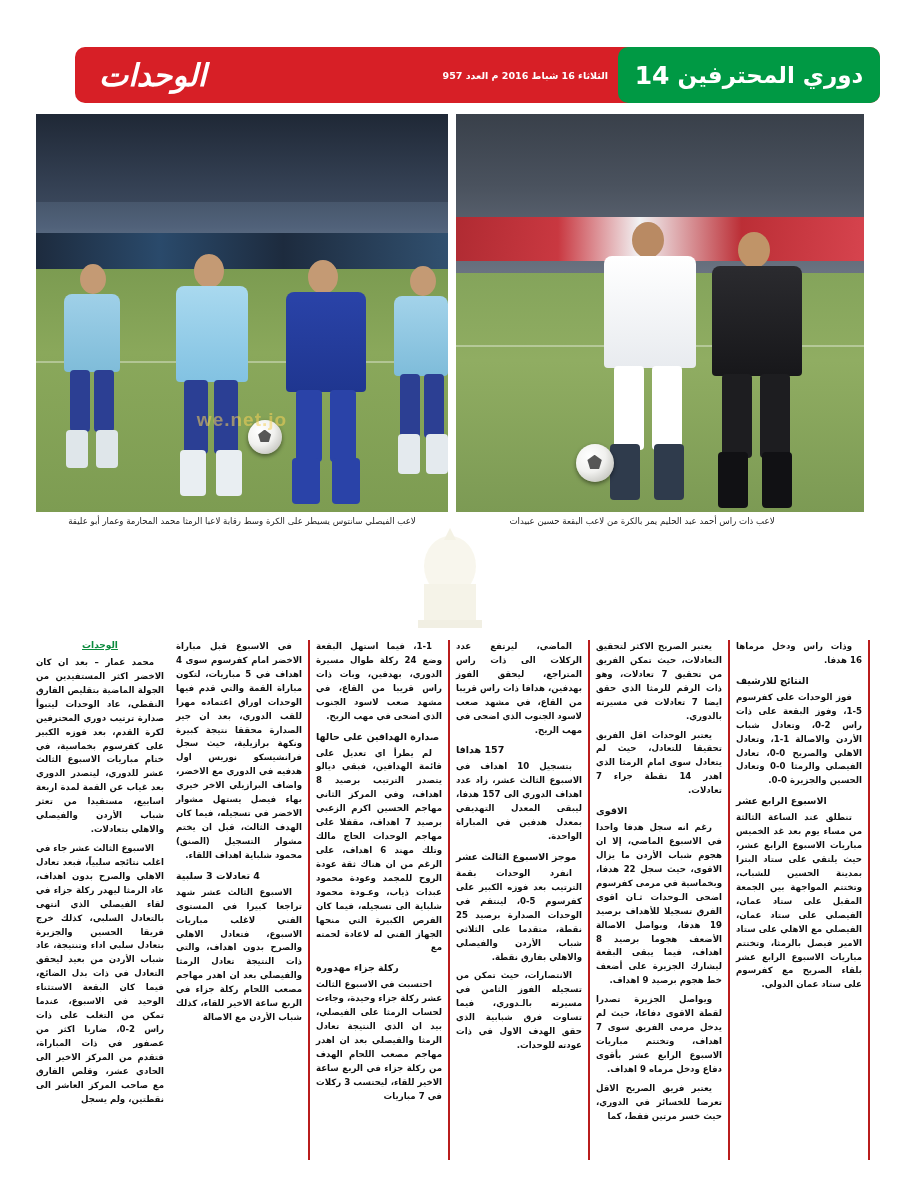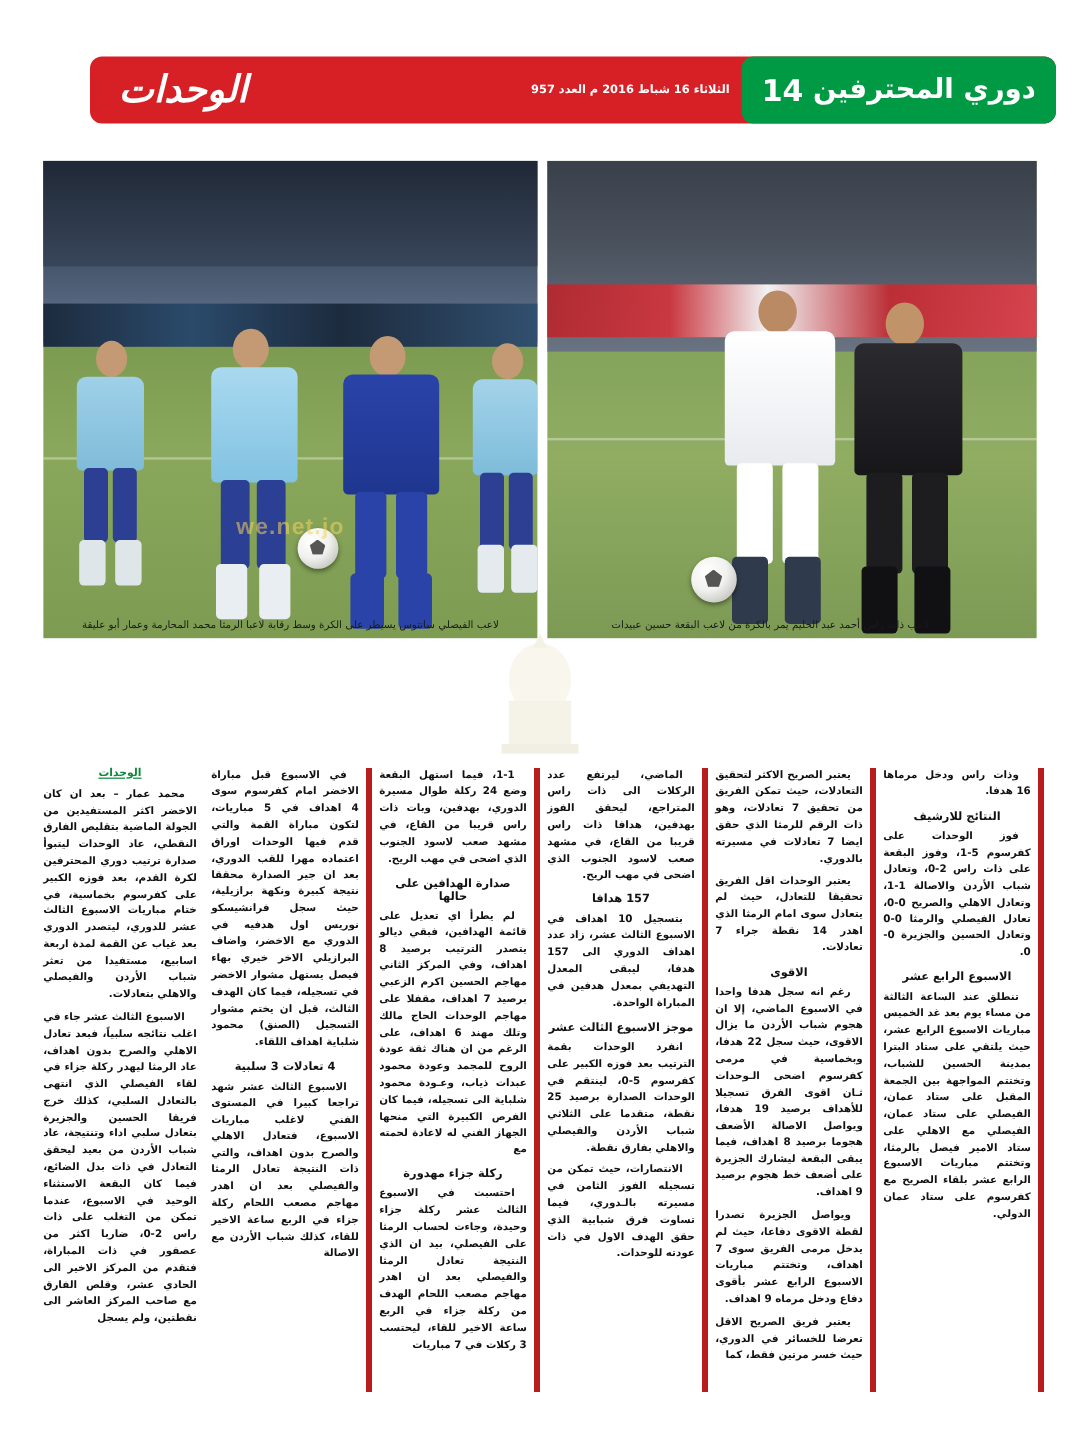--- a/index.html
+++ b/index.html
@@ -40,21 +40,21 @@
   }
   .mast-section{
     position:absolute;right:0;top:0;width:262px;height:56px;
     display:flex;align-items:center;justify-content:center;
     color:#ffffff;font-size:23px;font-weight:bold;
     gap:8px;
   }
   .mast-section .pagenum{font-size:25px;}
 
   
-  .photos{position:absolute;left:36px;top:114px;width:665px;height:398px;margin-top:20px;}
+  .photos{position:absolute;left:36px;top:114px;width:665px;height:398px;}
   .photo{position:absolute;top:0;height:398px;overflow:hidden;}
   .photo-left{left:0;width:412px;}
   .photo-right{left:420px;width:408px;}
 
   
   .pitch{position:absolute;inset:0;background:linear-gradient(#6d8f4a 0%,#79994f 35%,#8aa85b 60%,#7d9c52 100%);}
   .stand{position:absolute;left:0;right:0;top:0;height:38%;background:linear-gradient(#2e3a49 0%,#3c4a5c 40%,#51627a 75%,#6f7f93 100%);}
   .stand2{position:absolute;left:0;right:0;top:0;height:22%;background:linear-gradient(#1f2836,#39465a);}
   .board{position:absolute;left:0;right:0;top:30%;height:9%;background:linear-gradient(90deg,#1d2b3e,#2a4a6b 30%,#1d2b3e 60%,#31506f);}
   .grassline{position:absolute;left:0;right:0;height:2px;background:rgba(255,255,255,.35);}
@@ -108,27 +108,27 @@
 
   
   .cols{
     position:absolute;left:30px;top:640px;width:840px;height:520px;
     display:flex;flex-direction:row-reverse;gap:0;
   }
   .col{
     width:140px;padding:0 6px;box-sizing:border-box;
     position:relative;
   }
-  .col + .col{border-right:5px solid #b91c1c;}
+  .col + .col{border-right:2px solid #b91c1c;}
   .byline{
     color:#0a8a3c;font-size:9px;font-weight:bold;text-align:center;
     text-decoration:underline;margin-bottom:6px;
   }
   .sub{
-    font-size:9.5px;font-weight:bold;text-align:center;color:#111;
+    font-size:9.5px;font-weight:bold;text-align:left;color:#111;
     margin:7px 0 5px;
   }
   p.body{
     margin:0 0 5px;font-size:8.6px;line-height:1.62;
     text-align:justify;color:#111111;font-weight:bold;
     text-indent:10px;
   }
 </style>
 </head>
 <body>

